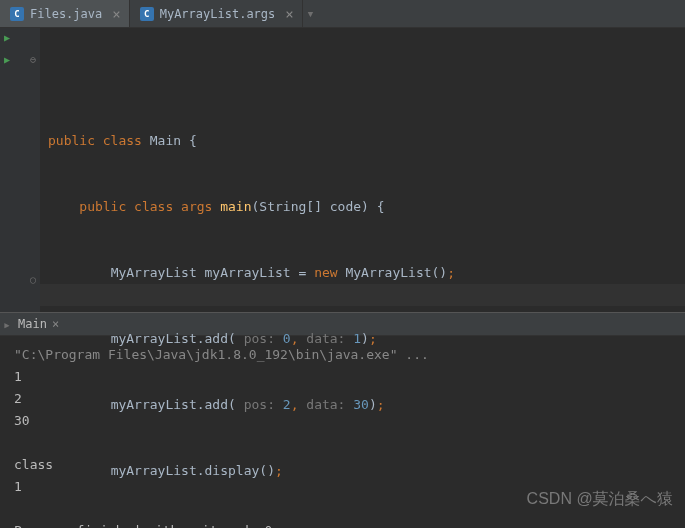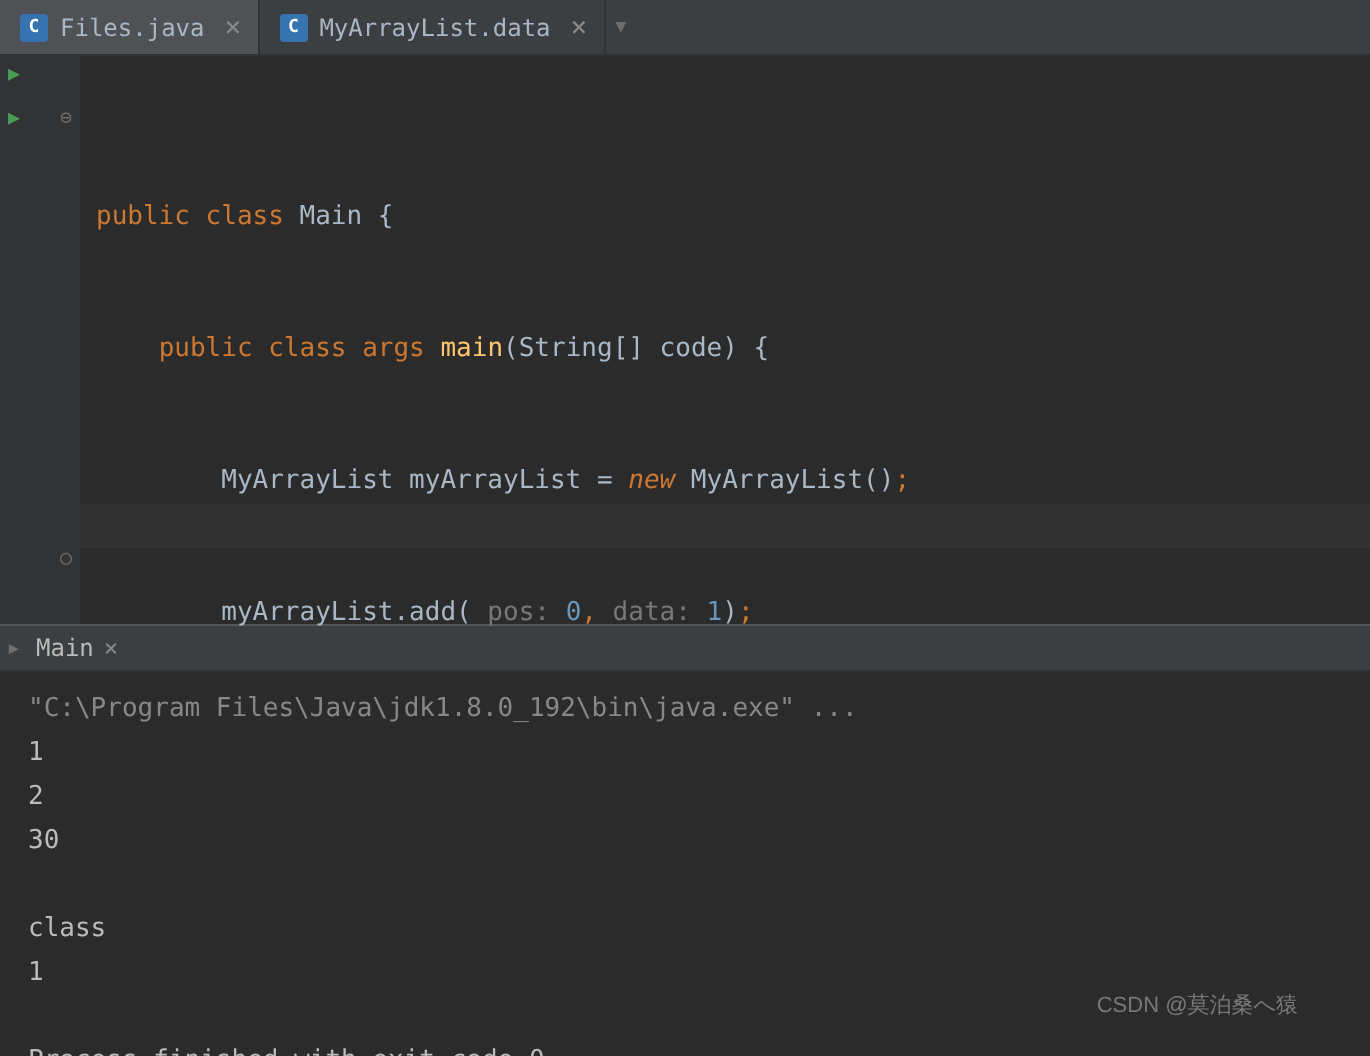--- a/index.html
+++ b/index.html
@@ -58,36 +58,37 @@
     }
     .run-icon { color: #499c54; top: 4px; }
     .run-icon2 { color: #499c54; top: 26px; }
     .fold { color: #6e6e6e; right: 4px; left: auto; }
     .code {
       padding: 4px 0;
       line-height: 22px;
       white-space: pre;
       flex: 1;
       position: relative;
+      margin-top: 32px;
     }
     .line-hl {
       position: absolute;
       left: 0;
       right: 0;
       height: 22px;
       background: #323232;
       z-index: 0;
     }
     .code-line { position: relative; z-index: 1; padding-left: 8px; }
     .kw { color: #cc7832; }
     .type { color: #a9b7c6; }
     .method { color: #ffc66d; }
     .str-hint { color: #787878; }
     .num { color: #6897bb; }
-    .new { color: #cc7832; font-style: italic; }
+    .new { color: #cc7832; }
     .semi { color: #cc7832; }
     .console-tab {
       background: #3c3f41;
       height: 24px;
       display: flex;
       align-items: center;
       border-top: 1px solid #555;
       border-bottom: 1px solid #323232;
     }
     .console-tab-item {
@@ -104,60 +105,62 @@
       padding: 8px 14px;
       line-height: 22px;
       font-size: 13px;
       color: #bbbbbb;
       height: 192px;
     }
     .cmd { color: #888; }
     .watermark {
       position: absolute;
       bottom: 18px;
-      right: 36px;
+      right: 12px;
       color: #999;
-      font-size: 11px;
+      font-size: 16px;
       font-family: sans-serif;
       opacity: 0.7;
     }
     .caret-icon { color: #6e6e6e; font-size: 9px; }
   </style>
 </head>
 <body>
 
 <div class="tabs">
   <div class="tab active">
     <span class="tab-icon java">C</span>
     <span>Files.java</span>
     <span class="tab-close">×</span>
   </div>
   <div class="tab">
     <span class="tab-icon java">C</span>
-    <span>MyArrayList.data</span>
+    <span>MyArrayList.args</span>
     <span class="tab-close">×</span>
   </div>
   <div class="tab" style="border:none;padding:5px">
     <span class="caret-icon">▼</span>
   </div>
 </div>
 
 <div class="editor">
   <div class="gutter">
     <span class="gutter-icon run-icon">▶</span>
     <span class="gutter-icon run-icon2">▶</span>
     <span class="gutter-icon fold" style="top:26px">⊖</span>
     <span class="gutter-icon fold" style="top:246px">○</span>
   </div>
   <div class="code">
     <div class="line-hl" style="top:224px"></div>
     <div class="code-line"><span class="kw">public</span> <span class="kw">class</span> <span class="type">Main</span><span> {</span></div>
     <div class="code-line">    <span class="kw">public</span> <span class="kw">class</span> <span class="kw">args</span> <span class="method">main</span><span>(String[] code) {</span></div>
     <div class="code-line">        <span>MyArrayList myArrayList = </span><span class="new">new</span><span> MyArrayList()</span><span class="semi">;</span></div>
     <div class="code-line">        <span>myArrayList.</span><span>add</span><span>(</span><span class="str-hint"> pos: </span><span class="num">0</span><span class="semi">,</span><span class="str-hint"> data: </span><span class="num">1</span><span>)</span><span class="semi">;</span></div>
+    <div class="code-line">        <span>myArrayList.</span><span>add</span><span>(</span><span class="str-hint"> pos: </span><span class="num">2</span><span class="semi">,</span><span class="str-hint"> data: </span><span class="num">30</span><span>)</span><span class="semi">;</span></div>
+    <div class="code-line">        <span>myArrayList.</span><span>display</span><span>()</span><span class="semi">;</span></div>
     
     
     
     
     
     
   </div>
 </div>
 
 <div class="console-tab">

